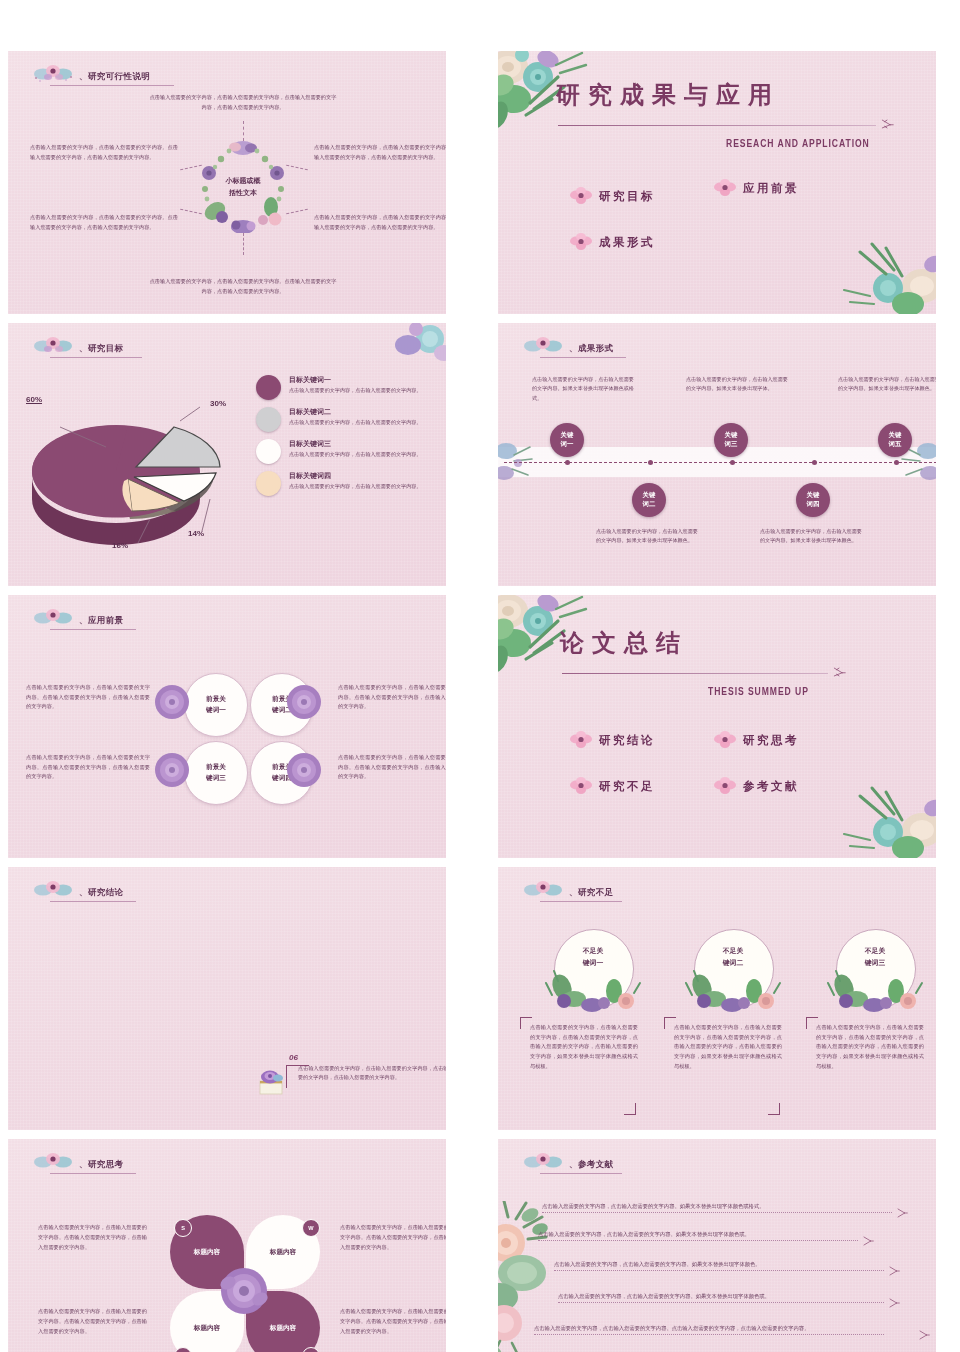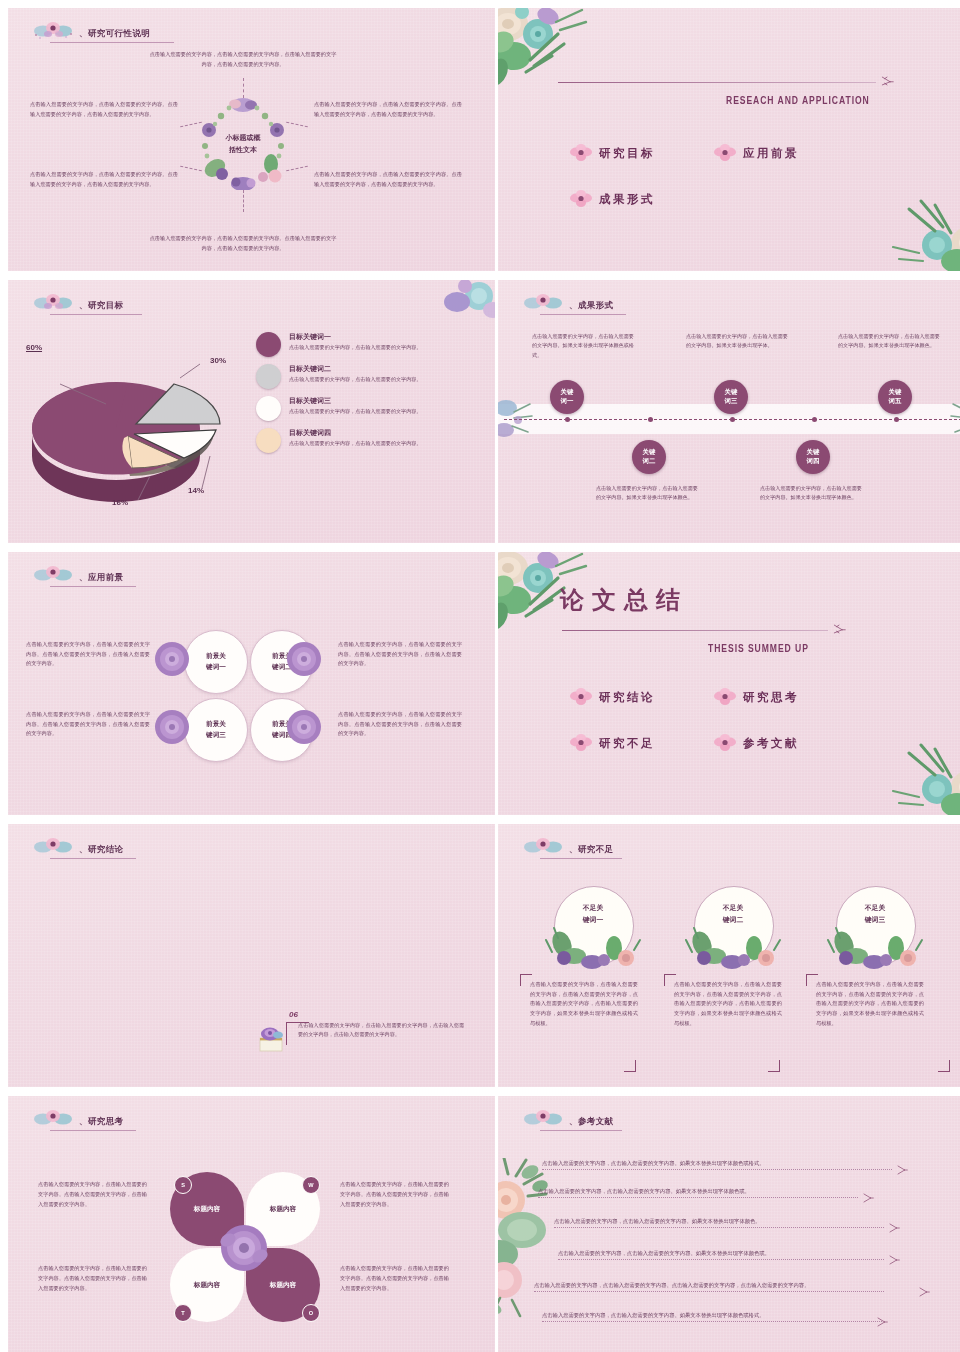--- a/index.html
+++ b/index.html
@@ -1,24 +1,24 @@
 <!DOCTYPE html>
 <html><head>
 <meta charset="utf-8">
 <style>
   html,body{margin:0;padding:0;background:#ffffff;}
   body{width:960px;height:1352px;font-family:"Liberation Sans","DejaVu Sans",sans-serif;}
   .sheet{width:960px;height:1352px;display:grid;grid-template-columns:470px 470px;grid-template-rows:repeat(5,263px);
          column-gap:20px;row-gap:9px;padding:8px 0 0 8px;box-sizing:border-box;}
-  .slide{position:relative;width:487px;height:263px;overflow:hidden;
+  .slide{position:relative;width:438px;height:263px;overflow:hidden;
          background:
            repeating-linear-gradient(90deg, rgba(255,255,255,.10) 0 1px, rgba(0,0,0,0) 1px 3px),
            repeating-linear-gradient(0deg, rgba(255,255,255,.10) 0 1px, rgba(0,0,0,0) 1px 3px),
            linear-gradient(160deg,#f3dfe6 0%,#f0d9e2 45%,#eed4df 100%);
-         color:#5d3552;}
+         color:#5d3552;margin-top:43px;}
   
   .hdr{position:absolute;left:22px;top:11px;display:flex;align-items:flex-end;gap:3px;}
   .hdr .bouquet{width:46px;height:22px;position:relative;flex:0 0 auto;}
   .hdr .ttl{font-size:8.5px;font-weight:700;color:#5f3254;letter-spacing:.4px;white-space:nowrap;padding-bottom:1px;}
   .hdr-rule{position:absolute;left:42px;top:34px;width:124px;height:1px;background:#b98bac;opacity:.85;}
   
   .body-txt{font-size:5.2px;line-height:1.85;color:#6b4060;text-align:justify;}
   .center{text-align:center;}
   
   .wreath{position:absolute;left:189px;top:90px;width:92px;height:92px;border-radius:50%;}
@@ -197,41 +197,42 @@
         <ellipse cx="92" cy="56" rx="12" ry="10" fill="#f4e6d8"></ellipse>
         <circle cx="58" cy="58" r="15" fill="#7ec3bd"></circle>
           <circle cx="58" cy="58" r="8" fill="#9ad6d0"></circle>
         <ellipse cx="78" cy="74" rx="16" ry="12" fill="#6fb47c"></ellipse>
         <ellipse cx="104" cy="34" rx="10" ry="8" fill="#b99bd0" transform="rotate(-20 104 34)"></ellipse>
         <path d="M56 44 L30 22 M64 40 L42 14 M72 46 L56 18" stroke="#5f9a6a" stroke-width="3" stroke-linecap="round"></path>
         <path d="M40 66 L14 60 M44 74 L20 72" stroke="#6ba374" stroke-width="2.2" stroke-linecap="round"></path>
       </svg>
     </span>
 
+    <div class="cov-title" style="left:58px;top:28px;">研究成果与应用</div>
     <div class="cov-rule" style="left:60px;top:74px;width:318px;"></div>
     <span class="arrow-glyph" style="left:382px;top:66px;">
       <svg viewBox="0 0 18 18" width="14" height="14">
           <path d="M3 4 L13 10 M3 14 L13 10 M13 10 L17 10 M6 6 L9 4 M6 12 L9 14" stroke="#8b4a72" stroke-width="1" fill="none" stroke-linecap="round"></path>
         </svg>
     </span>
     <div class="cov-sub" style="left:228px;top:86px;">RESEACH AND APPLICATION</div>
 
     <div class="cov-item" style="left:72px;top:136px;">
       <span class="pinkflower">
         <svg viewBox="0 0 22 18" width="22" height="18">
           <ellipse cx="6" cy="8" rx="6" ry="4.4" fill="#f2a8c6" opacity=".9"></ellipse>
           <ellipse cx="16" cy="8" rx="6" ry="4.4" fill="#f2a8c6" opacity=".9"></ellipse>
           <ellipse cx="11" cy="4" rx="5" ry="4" fill="#f6bbd3" opacity=".95"></ellipse>
           <ellipse cx="11" cy="13" rx="5" ry="4" fill="#efa0c0" opacity=".9"></ellipse>
           <circle cx="11" cy="8.5" r="2.6" fill="#8b4a72"></circle>
         </svg>
       </span>
       <span class="lbl">研究目标</span>
     </div>
-    <div class="cov-item" style="left:216px;top:136px;">
+    <div class="cov-item" style="left:216px;top:128px;">
       <span class="pinkflower">
         <svg viewBox="0 0 22 18" width="22" height="18">
           <ellipse cx="6" cy="8" rx="6" ry="4.4" fill="#f2a8c6" opacity=".9"></ellipse>
           <ellipse cx="16" cy="8" rx="6" ry="4.4" fill="#f2a8c6" opacity=".9"></ellipse>
           <ellipse cx="11" cy="4" rx="5" ry="4" fill="#f6bbd3" opacity=".95"></ellipse>
           <ellipse cx="11" cy="13" rx="5" ry="4" fill="#efa0c0" opacity=".9"></ellipse>
           <circle cx="11" cy="8.5" r="2.6" fill="#8b4a72"></circle>
         </svg>
       </span>
       <span class="lbl">应用前景</span>
@@ -290,21 +291,21 @@
         <path d="M110 96 L192 92 A84 46 0 0 1 160 120 Z" fill="#fffdfb" stroke="#3c3c3c" stroke-width="1.2"></path>
 
         <path d="M104 98 L156 122 A84 46 0 0 1 108 130 Z" fill="#f7ddc0" stroke="#6b6155" stroke-width="1"></path>
         <path d="M104 98 L108 130 A84 46 0 0 1 100 100 Z" fill="#f7ddc0"></path>
 
         <path d="M36 46 L82 66" stroke="#8a6a80" stroke-width=".9" fill="none"></path>
         <path d="M156 40 L176 26" stroke="#8a6a80" stroke-width=".9" fill="none"></path>
         <path d="M186 118 L178 150" stroke="#8a6a80" stroke-width=".9" fill="none"></path>
         <path d="M126 138 L114 162" stroke="#8a6a80" stroke-width=".9" fill="none"></path>
       </svg>
-      <div class="pct" style="left:2px;top:5px;text-decoration:underline;">60%</div>
+      <div class="pct" style="left:2px;top:14px;text-decoration:underline;">60%</div>
       <div class="pct" style="left:186px;top:18px;">30%</div>
       <div class="pct" style="left:88px;top:160px;">16%</div>
       <div class="pct" style="left:164px;top:148px;">14%</div>
     </div>
 
     <div class="leg">
       <div class="leg-row">
         <span class="leg-dot" style="background:#8b4a72;"></span>
         <span>
           <div class="leg-h">目标关键词一</div>

